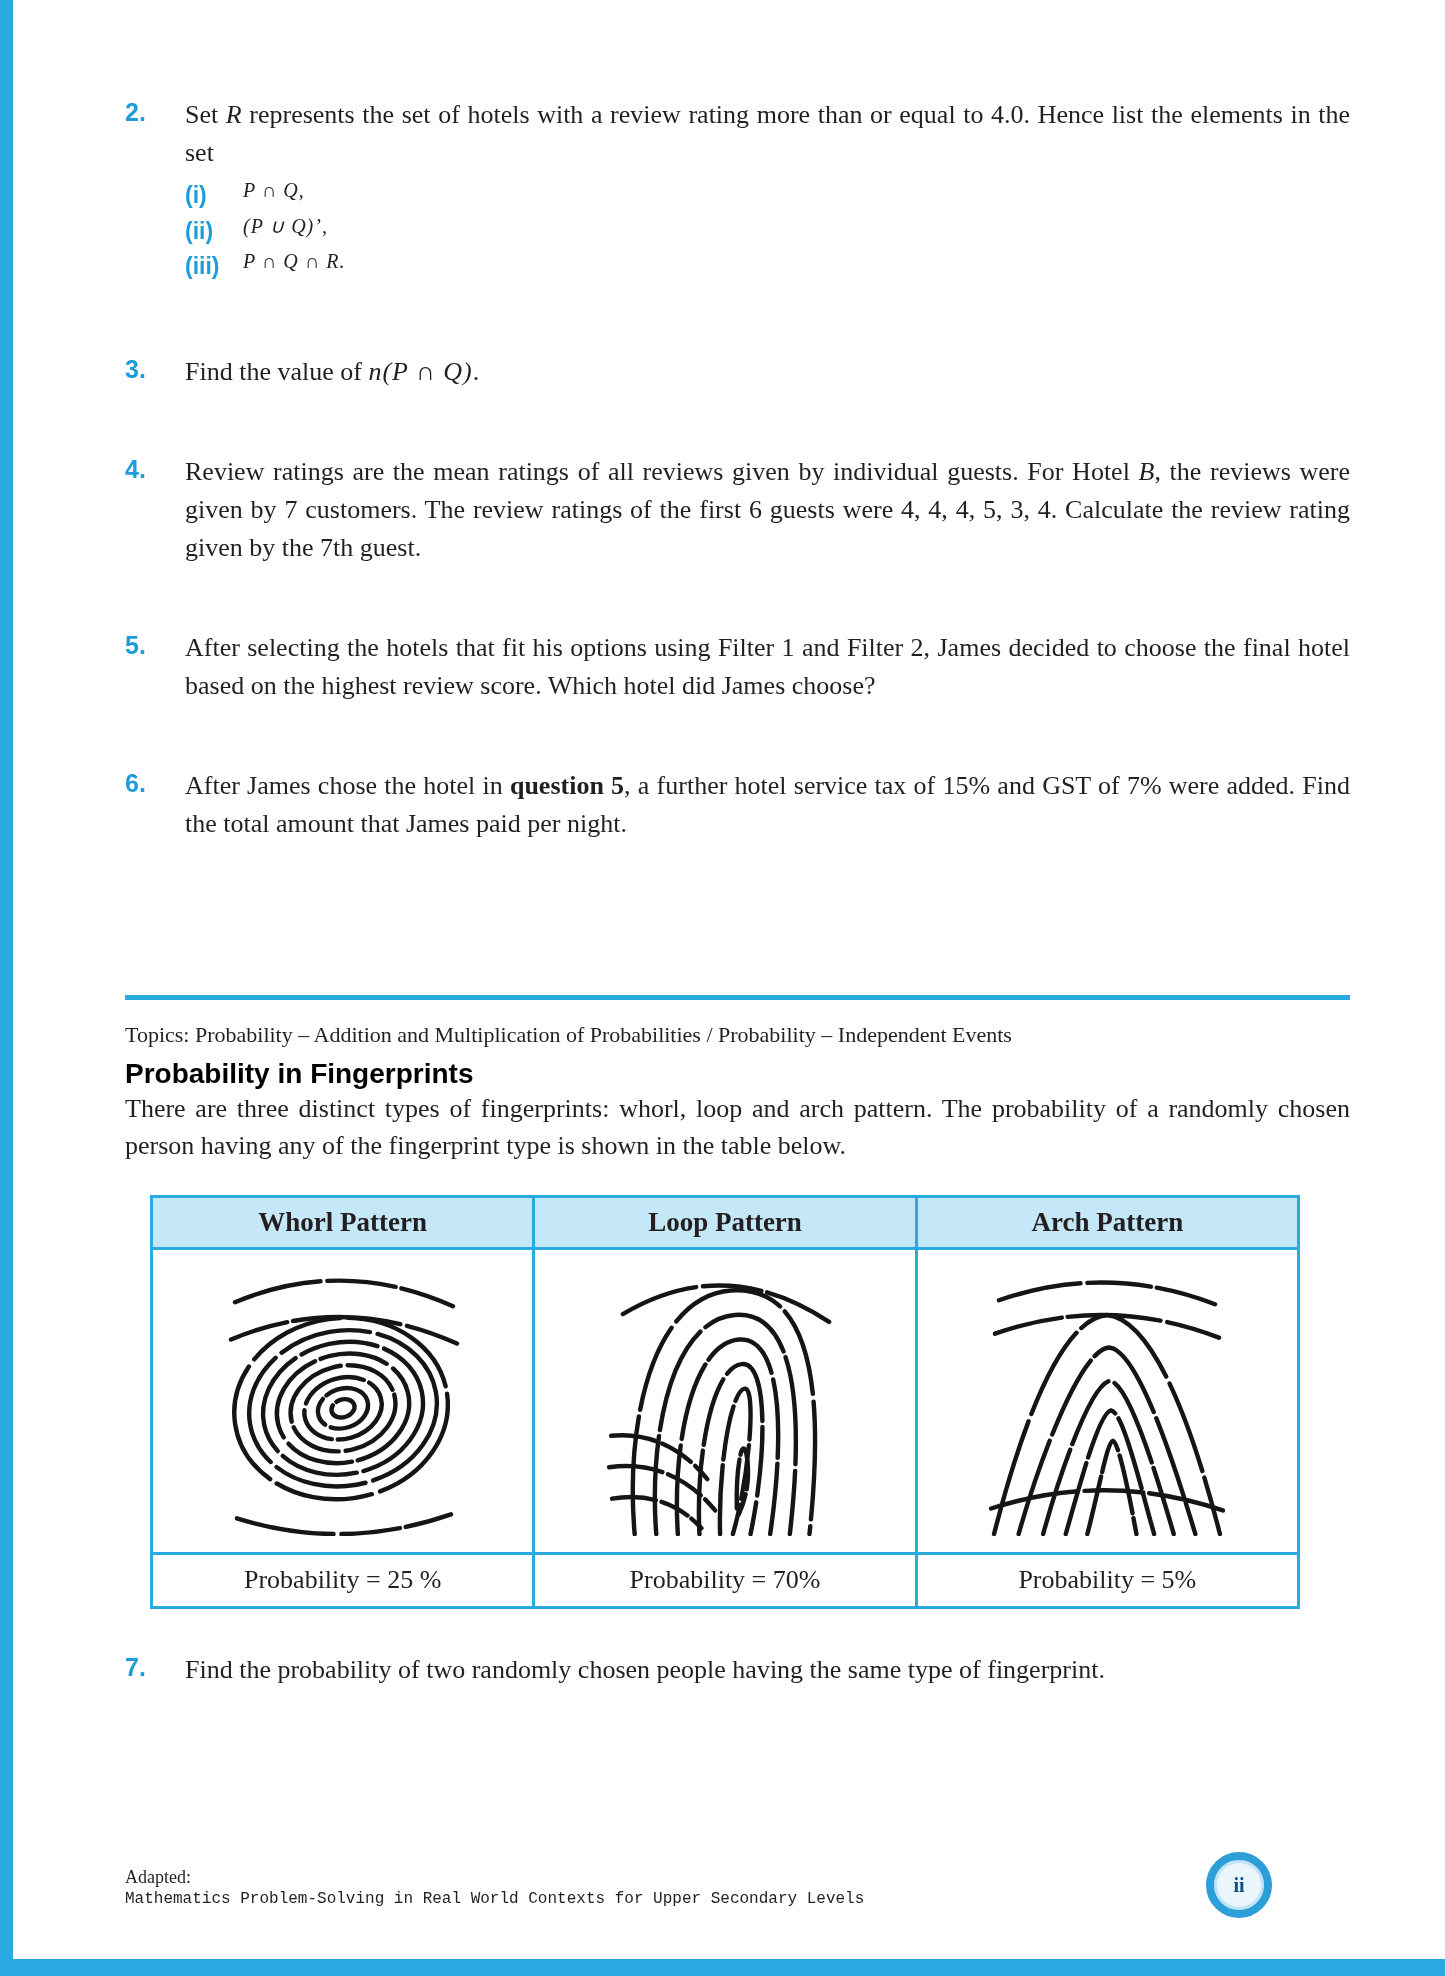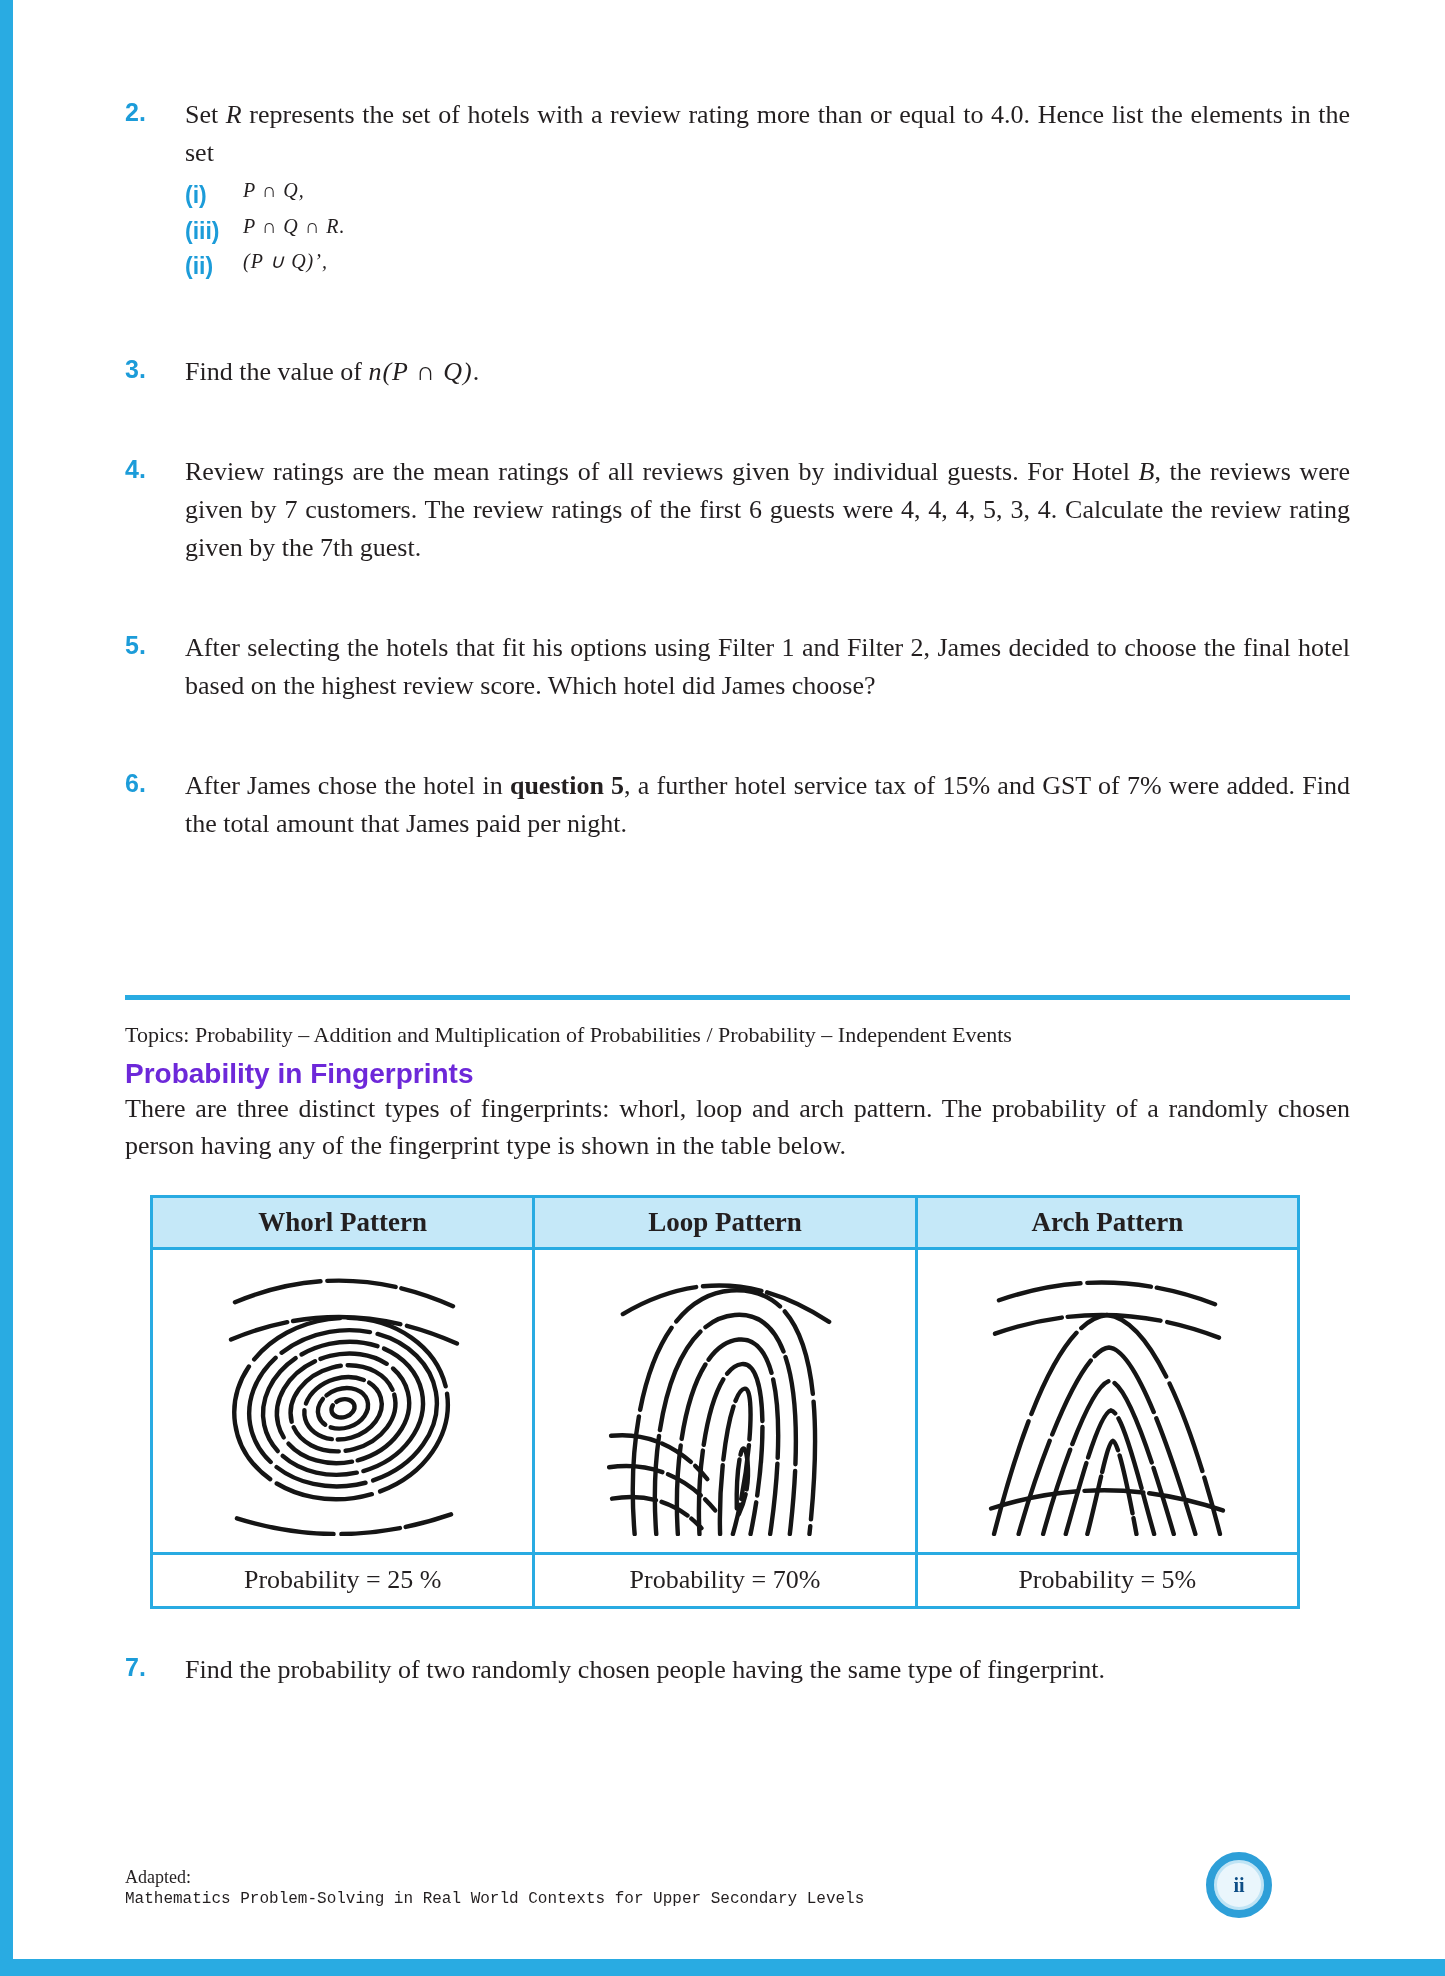--- a/index.html
+++ b/index.html
@@ -34,21 +34,21 @@
   .mt-q4 { margin-top:62px; }
   .mt-q5 { margin-top:62px; }
   .mt-q6 { margin-top:62px; }
   .mt-q7 { margin-top:42px; }
 
   .divider { margin-top:152px; height:5px; background:#29ABE2; width:100%; }
 
   .topics { margin-top:22px; font-size:22px; }
   .section-heading {
     margin-top:10px; font-family:"Liberation Sans", sans-serif;
-    font-weight:bold; font-size:28px; color:#6d28d9;
+    font-weight:bold; font-size:28px; color:#000000;
   }
   .intro { font-size:26px; line-height:1.45; text-align:justify; }
 
   table.fp-table {
     margin-top:30px; margin-left:25px; width:1150px;
     border-collapse:collapse; table-layout:fixed;
   }
   .fp-table th, .fp-table td {
     border:3px solid #29ABE2; text-align:center; vertical-align:middle;
   }
@@ -85,26 +85,26 @@
   <div class="question">
     <span class="qnum">2.</span>
     <div class="qbody">
       <span>Set </span><i class="mvar">R</i><span> represents the set of hotels with a review rating more than or equal to 4.0. Hence list the elements in the set</span>
       <div class="subitems">
         <div class="subitem">
           <span class="sublabel">(i)</span>
           <span class="math">P ∩ Q,</span>
         </div>
         <div class="subitem">
+          <span class="sublabel">(ii)</span>
+          <span class="math">(P ∪ Q)’,</span>
+        </div>
+        <div class="subitem">
           <span class="sublabel">(iii)</span>
           <span class="math">P ∩ Q ∩ R.</span>
-        </div>
-        <div class="subitem">
-          <span class="sublabel">(ii)</span>
-          <span class="math">(P ∪ Q)’,</span>
         </div>
       </div>
     </div>
   </div>
 
   <div class="question mt-q3">
     <span class="qnum">3.</span>
     <div class="qbody lastline">
       <span>Find the value of </span><span class="math">n(P ∩ Q)</span><span>.</span>
     </div>

